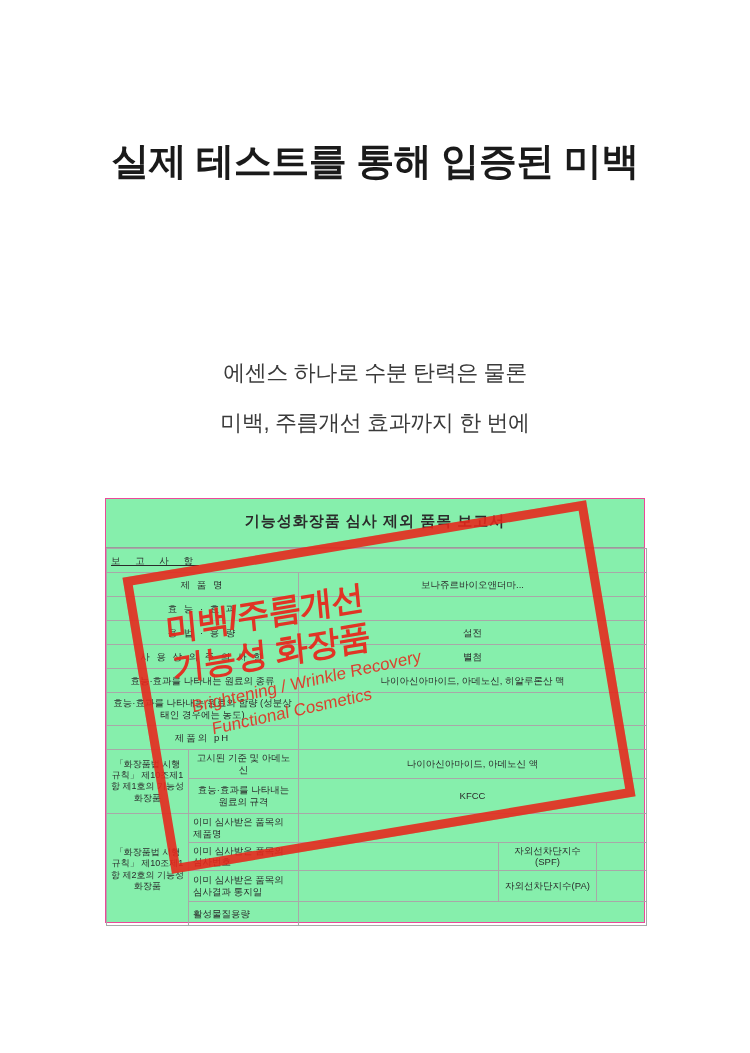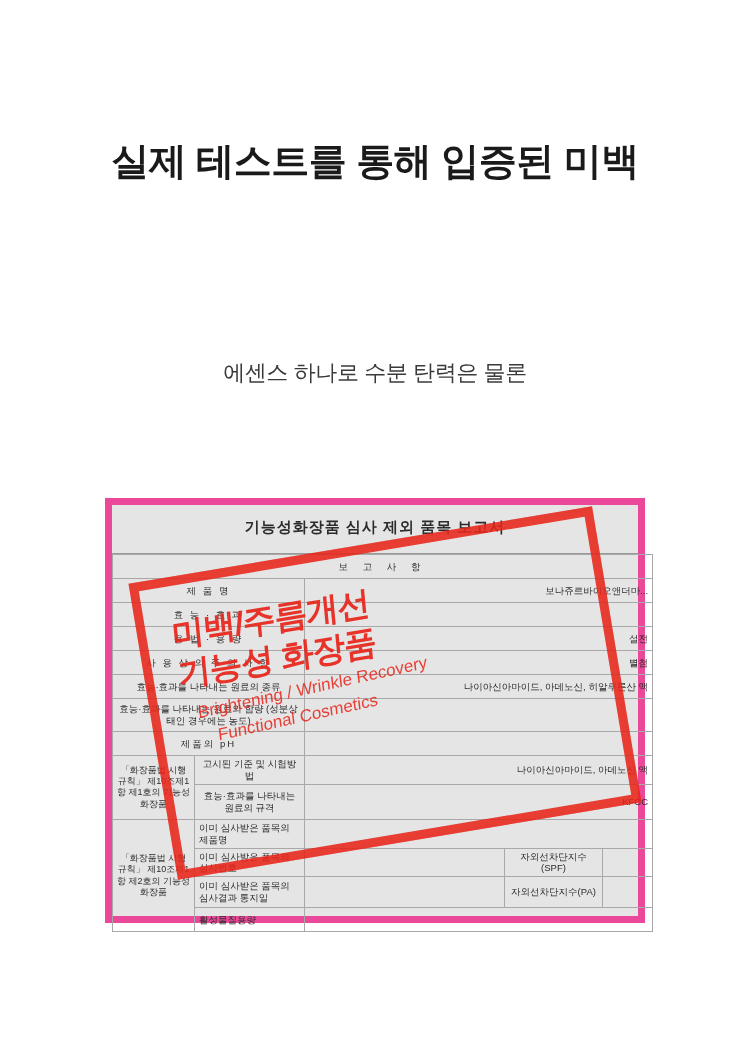--- a/index.html
+++ b/index.html
@@ -63,22 +63,22 @@
     position: absolute;
     left: 105px;
     top: 498px;
     width: 540px;
     height: 425px;
   }
   .doc {
     position: relative;
     width: 540px;
     height: 425px;
-    background: #e5e5e5;
-    border: 7px solid #ec4899;
+    background: #86efac;
+    border: 1px solid #ec4899;
     box-sizing: border-box;
   }
   .doc-title {
     position: absolute;
     left: 0;
     top: 13px;
     width: 100%;
     text-align: center;
     font-size: 15px;
     font-weight: bold;
@@ -121,35 +121,35 @@
     padding-left: 6px;
     letter-spacing: 0;
     margin-left: 31px;
   }
   td.lbl-center-tight {
     text-align: center;
     letter-spacing: 0;
     margin-left: 12px;
   }
   td.val {
-    text-align: right;
+    text-align: center;
     padding-left: 6px;
     color: #2b2b2b;
   }
   td.section {
     text-align: center;
     padding-left: 4px;
     font-size: 9px;
     line-height: 1.45;
     vertical-align: top;
     padding-top: 4px;
   }
   td.hdr {
-    text-align: center;
     letter-spacing: 6px;
+    text-decoration: underline;
   }
 
   
   .stamp {
     position: absolute;
     left: 38px;
     top: 38px;
     width: 470px;
     height: 300px;
     transform: rotate(-9.5deg);
@@ -205,20 +205,21 @@
 <body>
 
 <div class="page">
 
   <div class="headline">
     <div class="line">실제 테스트를 통해 입증된 미백</div>
   </div>
 
   <div class="subhead">
     <div class="line">에센스 하나로 수분 탄력은 물론</div>
+    <div class="line">미백, 주름개선 효과까지 한 번에</div>
   </div>
 
   <div class="doc-wrap">
     <div class="doc">
 
       <div class="doc-title">기능성화장품 심사 제외 품목 보고서</div>
       <div class="doc-title-rule"></div>
 
       <table class="doc-table">
         <colgroup>
@@ -256,21 +257,21 @@
             <td class="lbl-center-tight" colspan="2" style="height:28px">효능·효과를 나타내는 원료의 함량 (성분상태인 경우에는 농도)</td>
             <td class="val" colspan="3"></td>
           </tr>
           <tr>
             <td class="lbl" colspan="2">제품의 pH</td>
             <td class="val" colspan="3"></td>
           </tr>
 
           <tr>
             <td class="section" rowspan="2" style="height:38px">「화장품법 시행규칙」 제10조제1항 제1호의 기능성화장품</td>
-            <td class="lbl-center-tight">고시된 기준 및 시험방법</td>
+            <td class="lbl-center-tight">고시된 기준 및 아데노신</td>
             <td class="val" colspan="3">나이아신아마이드, 아데노신 액</td>
           </tr>
           <tr>
             <td class="lbl-center-tight" style="height:30px">효능·효과를 나타내는 원료의 규격</td>
             <td class="val" colspan="3">KFCC</td>
           </tr>
 
           <tr>
             <td class="section" rowspan="4" style="height:38px">「화장품법 시행규칙」 제10조제1항 제2호의 기능성화장품</td>
             <td class="lbl-left">이미 심사받은 품목의 제품명</td>

